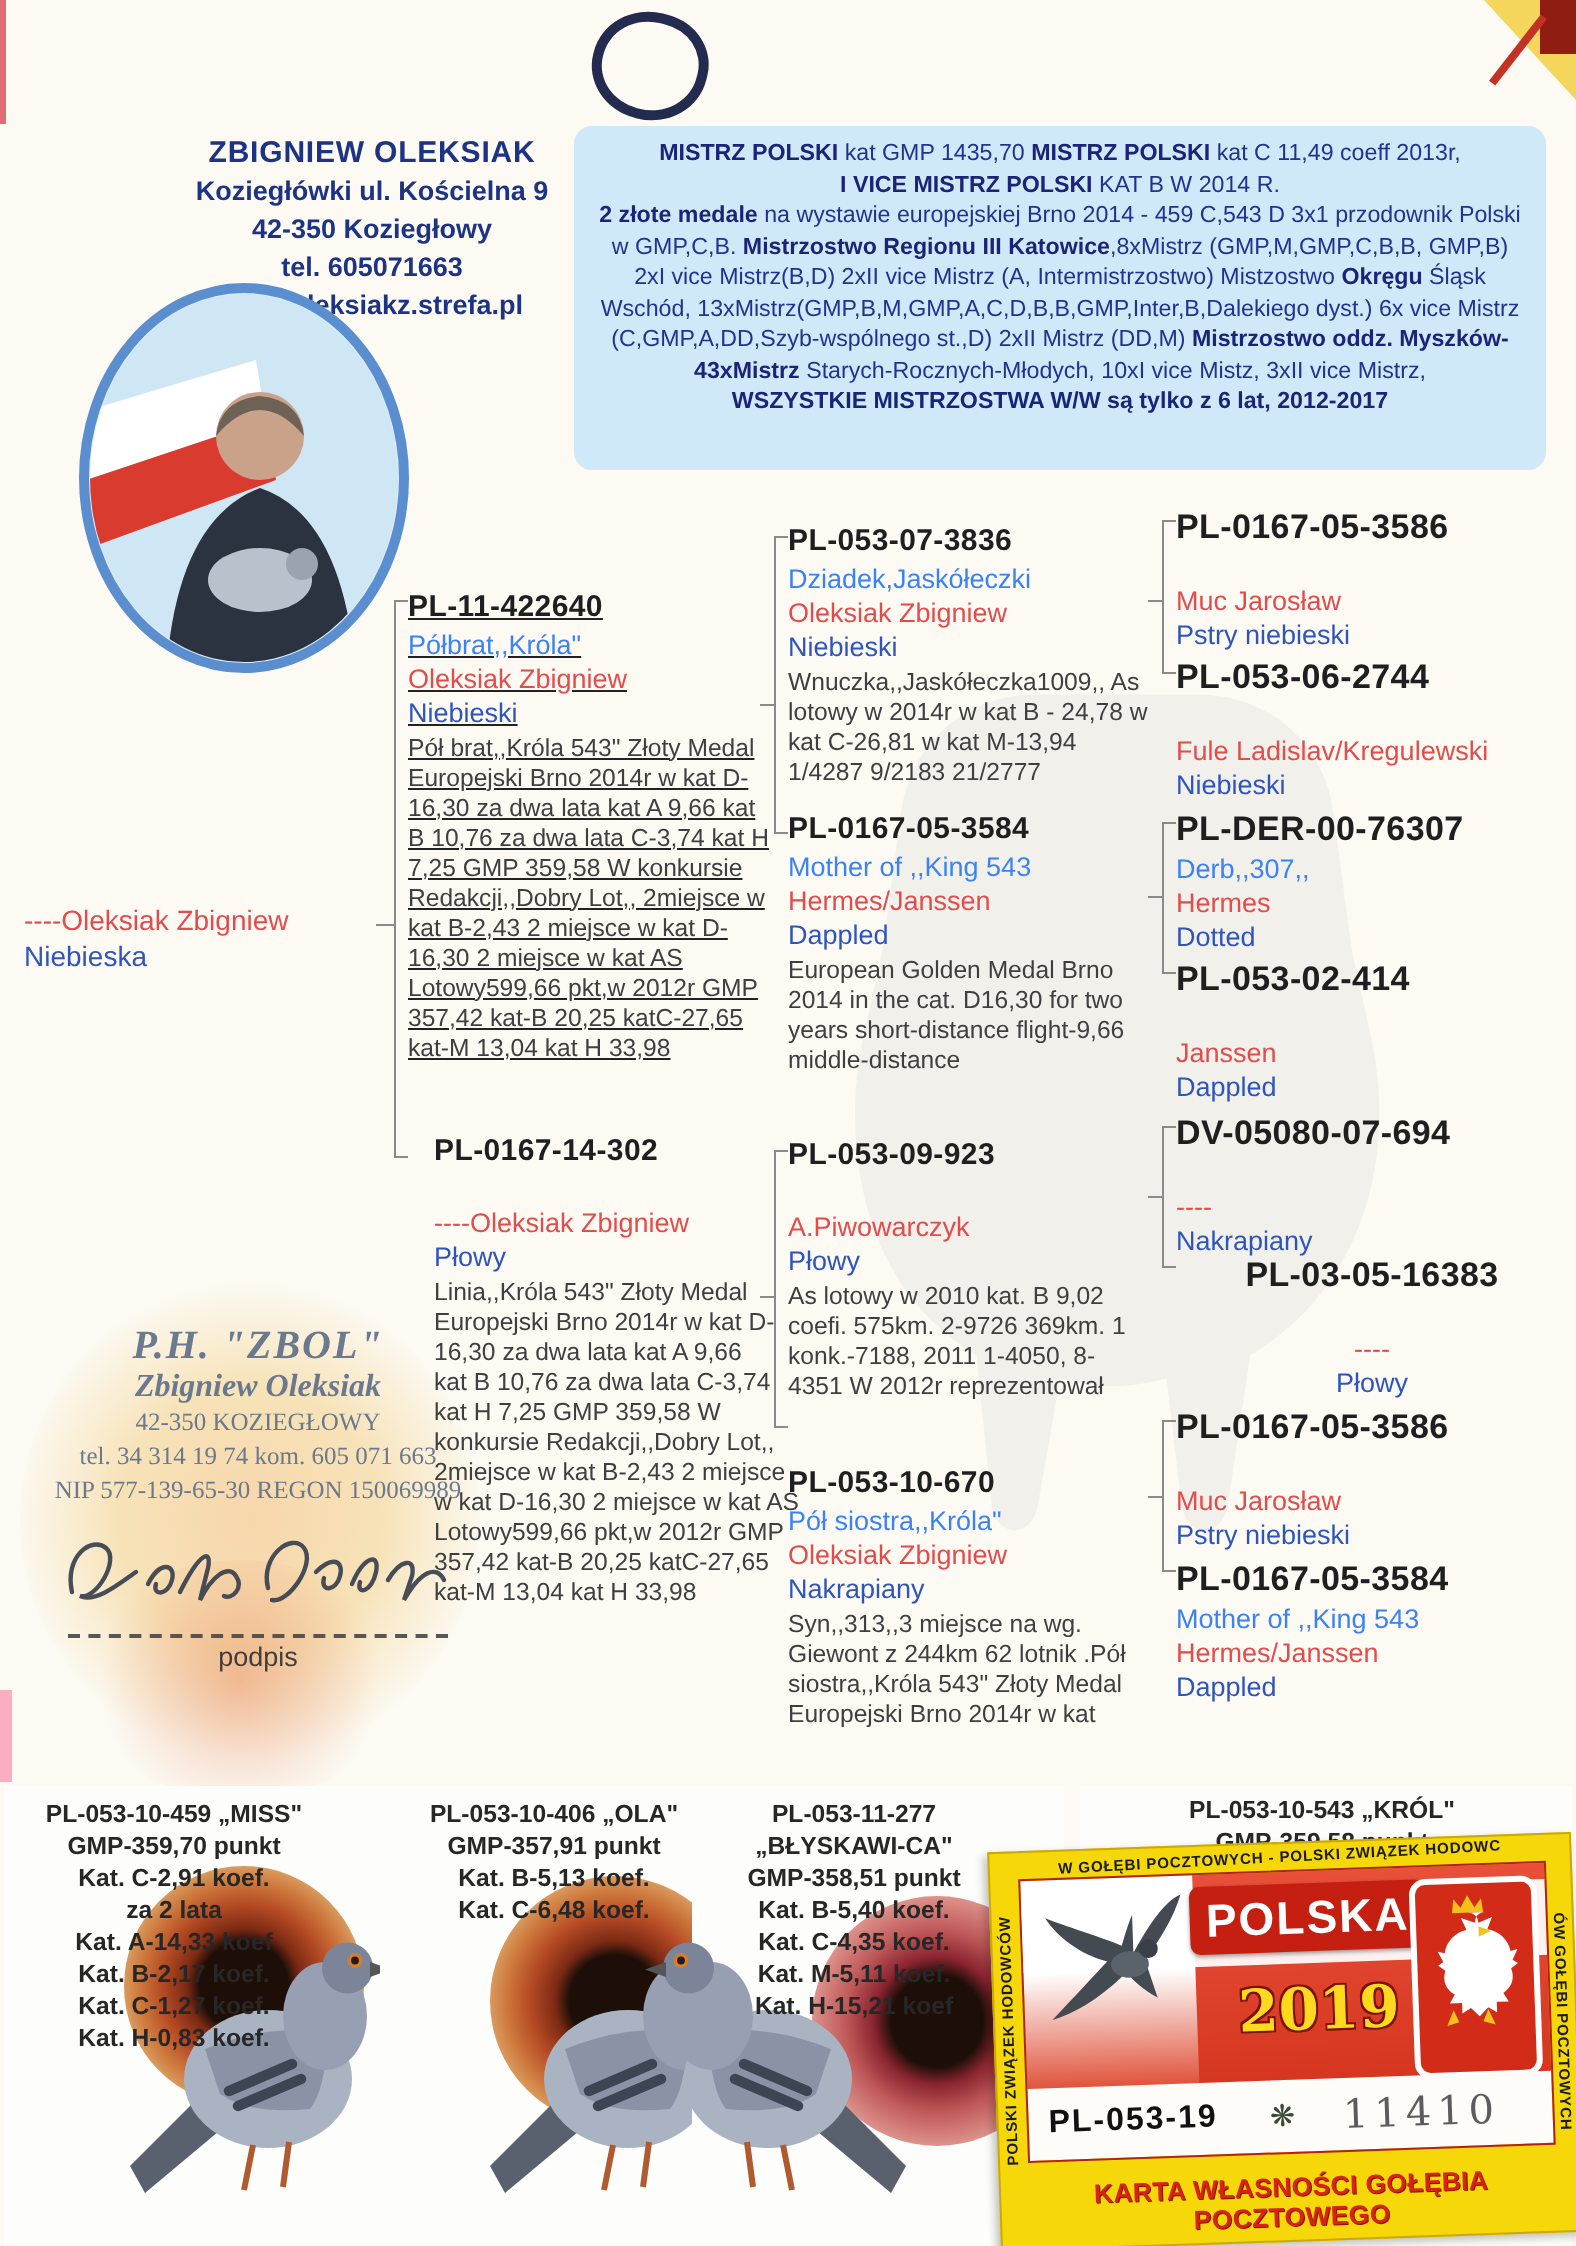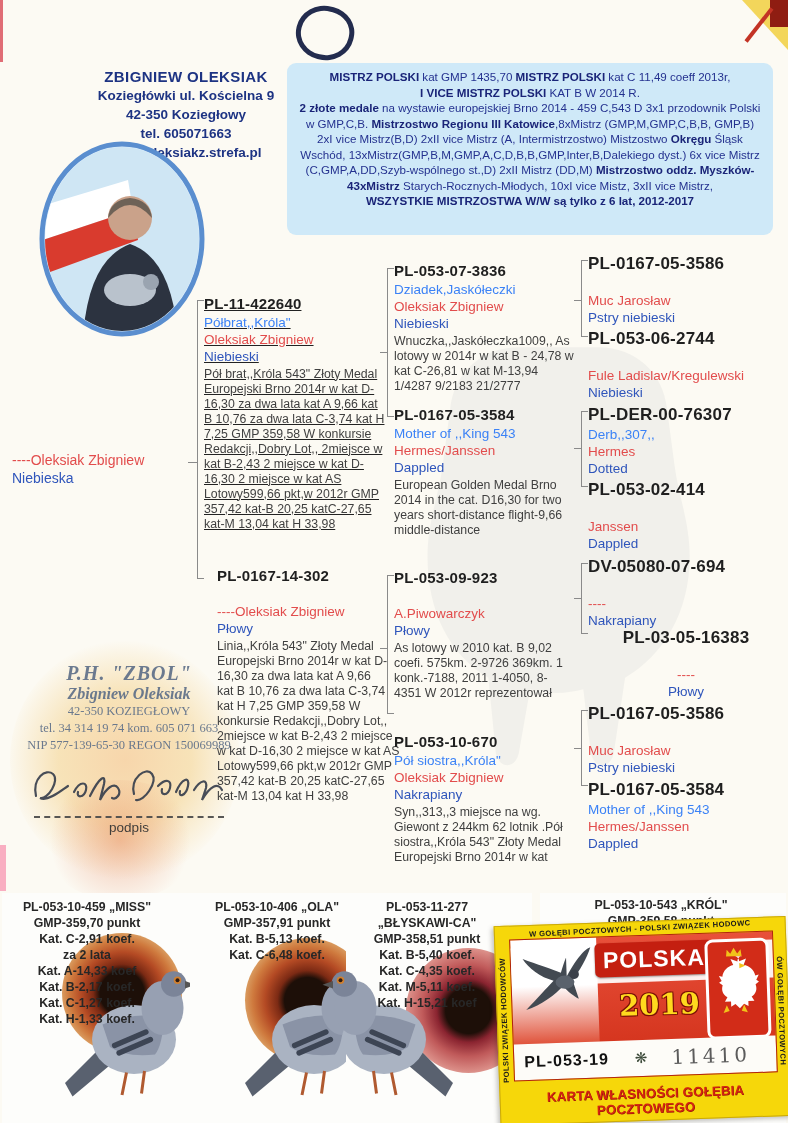--- a/index.html
+++ b/index.html
@@ -347,21 +347,21 @@
 
   <div class="btext" style="left:6px;top:900px;width:162px;">
     <div class="title">PL-053-10-459 „MISS"</div>
     <div class="stats">
         <div>GMP-359,70 punkt</div>
         <div>Kat. C-2,91 koef.</div>
         <div>za 2 lata</div>
         <div>Kat. A-14,33 koef</div>
         <div>Kat. B-2,17 koef.</div>
         <div>Kat. C-1,27 koef.</div>
-        <div>Kat. H-1,33 koef.</div>
+        <div>Kat. H-0,83 koef.</div>
       </div>
   </div>
   <div class="btext" style="left:196px;top:900px;width:162px;">
     <div class="title">PL-053-10-406 „OLA"</div>
     <div class="stats">
         <div>GMP-357,91 punkt</div>
         <div>Kat. B-5,13 koef.</div>
         <div>Kat. C-6,48 koef.</div>
       </div>
   </div>

